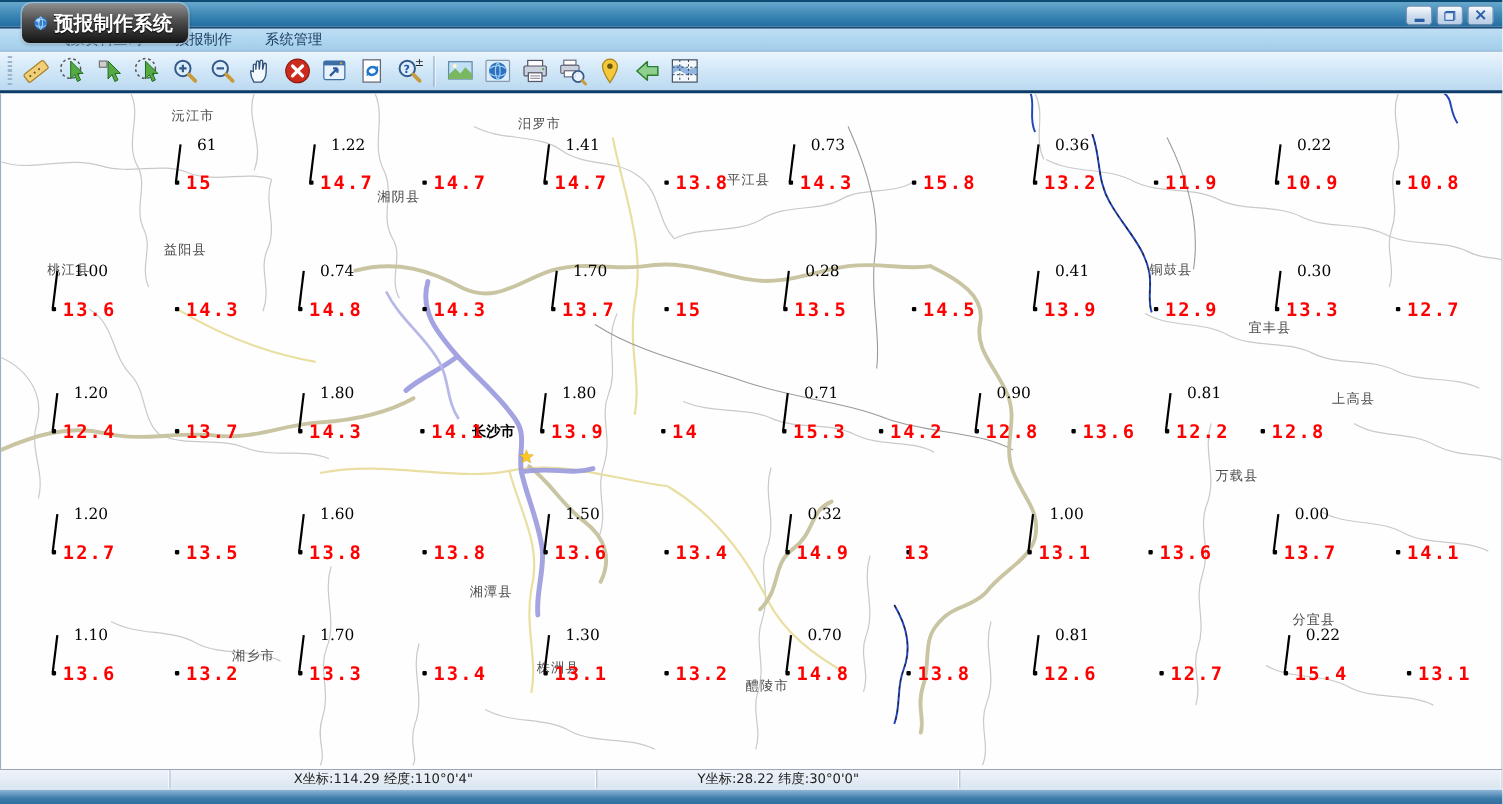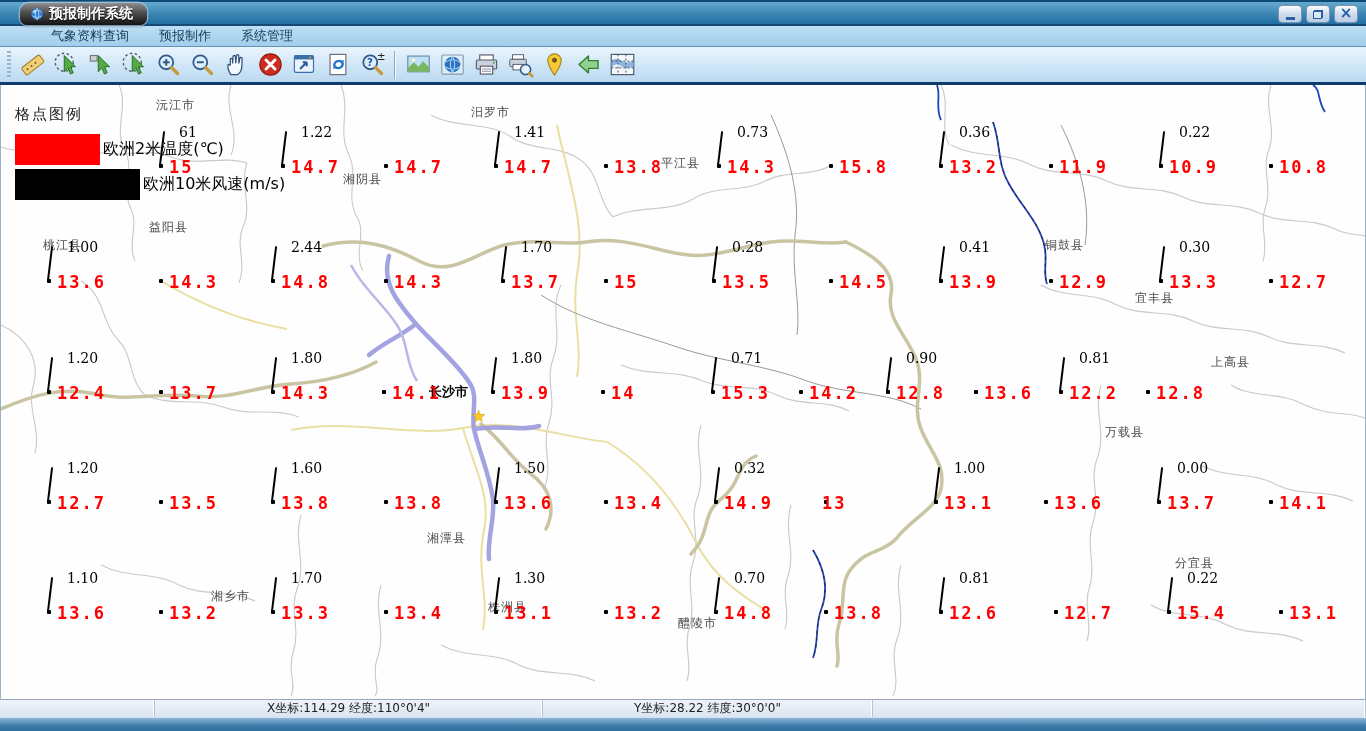--- a/index.html
+++ b/index.html
@@ -4,26 +4,26 @@
 <style>
   * { margin:0; padding:0; box-sizing:border-box; }
   html,body { width:1366px; height:731px; overflow:hidden;
     font-family:"DejaVu Sans","Liberation Sans",sans-serif; }
   body { display:flex; flex-direction:column; background:#fff; }
 
   
   .titlebar { position:relative; height:24px; flex:0 0 24px;
     background:linear-gradient(#66a8ce,#3b86b4 55%,#236ea2);
     border-top:2px solid #0b4a75; }
-  .app-tab { position:absolute; left:20px; top:1px; height:22px;
+  .app-tab { position:absolute; left:20px; top:1px; height:36px;
     display:flex; align-items:center; gap:5px; padding:0 14px 0 10px;
     background:linear-gradient(#8f8f8f,#4d4d4d 45%,#141414);
     border-radius:9px 9px 7px 7px;
     box-shadow:0 0 0 1.5px rgba(200,225,245,.55), 0 1px 3px rgba(0,0,0,.5);
-    color:#fff; font-size:14px; font-weight:bold; text-shadow:0 1px 1px #000; }
+    color:#fff; font-size:18px; font-weight:bold; text-shadow:0 1px 1px #000; }
   .win-controls { position:absolute; right:8px; top:3px; display:flex; gap:4px; }
   .winbtn { width:24px; height:18px; border:1px solid #7d93b5; border-radius:4px;
     background:linear-gradient(#fbfdff,#cfdded 50%,#b9cde4);
     display:flex; align-items:center; justify-content:center;
     color:#2a5fa8; font-weight:bold; font-size:13px; line-height:1; cursor:pointer; }
   .g-min { width:9px; height:3px; background:#2a5fa8; margin-top:8px; }
   .g-restore { position:relative; width:10px; height:9px; }
   .g-restore:before { content:""; position:absolute; right:0; top:0; width:7px; height:6px; border:1.6px solid #2a5fa8; }
   .g-restore:after  { content:""; position:absolute; left:0; bottom:0; width:7px; height:6px; border:1.6px solid #2a5fa8; background:#dde8f4; }
 
@@ -419,21 +419,21 @@
       <div class="stn-temp" style="left: 1278px; top: 72px;">10.8</div>
       <div class="stn-dot" style="left: 46px; top: 194px;"></div>
       <div class="stn-temp" style="left: 56px; top: 187px;">13.6</div>
       <div class="stn-barb" style="left: 46px; top: 161px;"></div>
       <div class="stn-wind" style="left: 66px; top: 154px;">1.00</div>
       <div class="stn-dot" style="left: 158px; top: 194px;"></div>
       <div class="stn-temp" style="left: 168px; top: 187px;">14.3</div>
       <div class="stn-dot" style="left: 270px; top: 194px;"></div>
       <div class="stn-temp" style="left: 280px; top: 187px;">14.8</div>
       <div class="stn-barb" style="left: 270px; top: 161px;"></div>
-      <div class="stn-wind" style="left: 290px; top: 154px;">2.44</div>
+      <div class="stn-wind" style="left: 290px; top: 154px;">0.74</div>
       <div class="stn-dot" style="left: 383px; top: 194px;"></div>
       <div class="stn-temp" style="left: 393px; top: 187px;">14.3</div>
       <div class="stn-dot" style="left: 500px; top: 194px;"></div>
       <div class="stn-temp" style="left: 510px; top: 187px;">13.7</div>
       <div class="stn-barb" style="left: 500px; top: 161px;"></div>
       <div class="stn-wind" style="left: 520px; top: 154px;">1.70</div>
       <div class="stn-dot" style="left: 603px; top: 194px;"></div>
       <div class="stn-temp" style="left: 613px; top: 187px;">15</div>
       <div class="stn-dot" style="left: 711px; top: 194px;"></div>
       <div class="stn-temp" style="left: 721px; top: 187px;">13.5</div>
@@ -556,33 +556,20 @@
       <div class="stn-dot" style="left: 1053px; top: 525px;"></div>
       <div class="stn-temp" style="left: 1063px; top: 518px;">12.7</div>
       <div class="stn-dot" style="left: 1166px; top: 525px;"></div>
       <div class="stn-temp" style="left: 1176px; top: 518px;">15.4</div>
       <div class="stn-barb" style="left: 1166px; top: 492px;"></div>
       <div class="stn-wind" style="left: 1186px; top: 485px;">0.22</div>
       <div class="stn-dot" style="left: 1278px; top: 525px;"></div>
       <div class="stn-temp" style="left: 1288px; top: 518px;">13.1</div>
     </div>
 
-  <div class="legend">
-    <div class="legend-title">格点图例</div>
-    <div id="legend-items">
-        <div class="legend-row">
-          <div class="legend-swatch" style="background: rgb(255, 0, 0); width: 85px;"></div>
-          <div class="legend-label">欧洲2米温度(℃)</div>
-        </div>
-        <div class="legend-row">
-          <div class="legend-swatch" style="background: rgb(0, 0, 0); width: 125px;"></div>
-          <div class="legend-label">欧洲10米风速(m/s)</div>
-        </div>
-      </div>
-  </div>
 </div>
 
 <div class="statusbar" id="statusbar">
     <div class="status-panel" style="width: 155px;"></div>
     <div class="status-panel" style="width: 388px;">X坐标:114.29 经度:110°0'4"</div>
     <div class="status-panel" style="width: 330px;">Y坐标:28.22 纬度:30°0'0"</div>
     <div class="status-panel" style="flex: 1 1 0%;"></div>
   </div>
 <div class="bottomstrip"></div>
 

